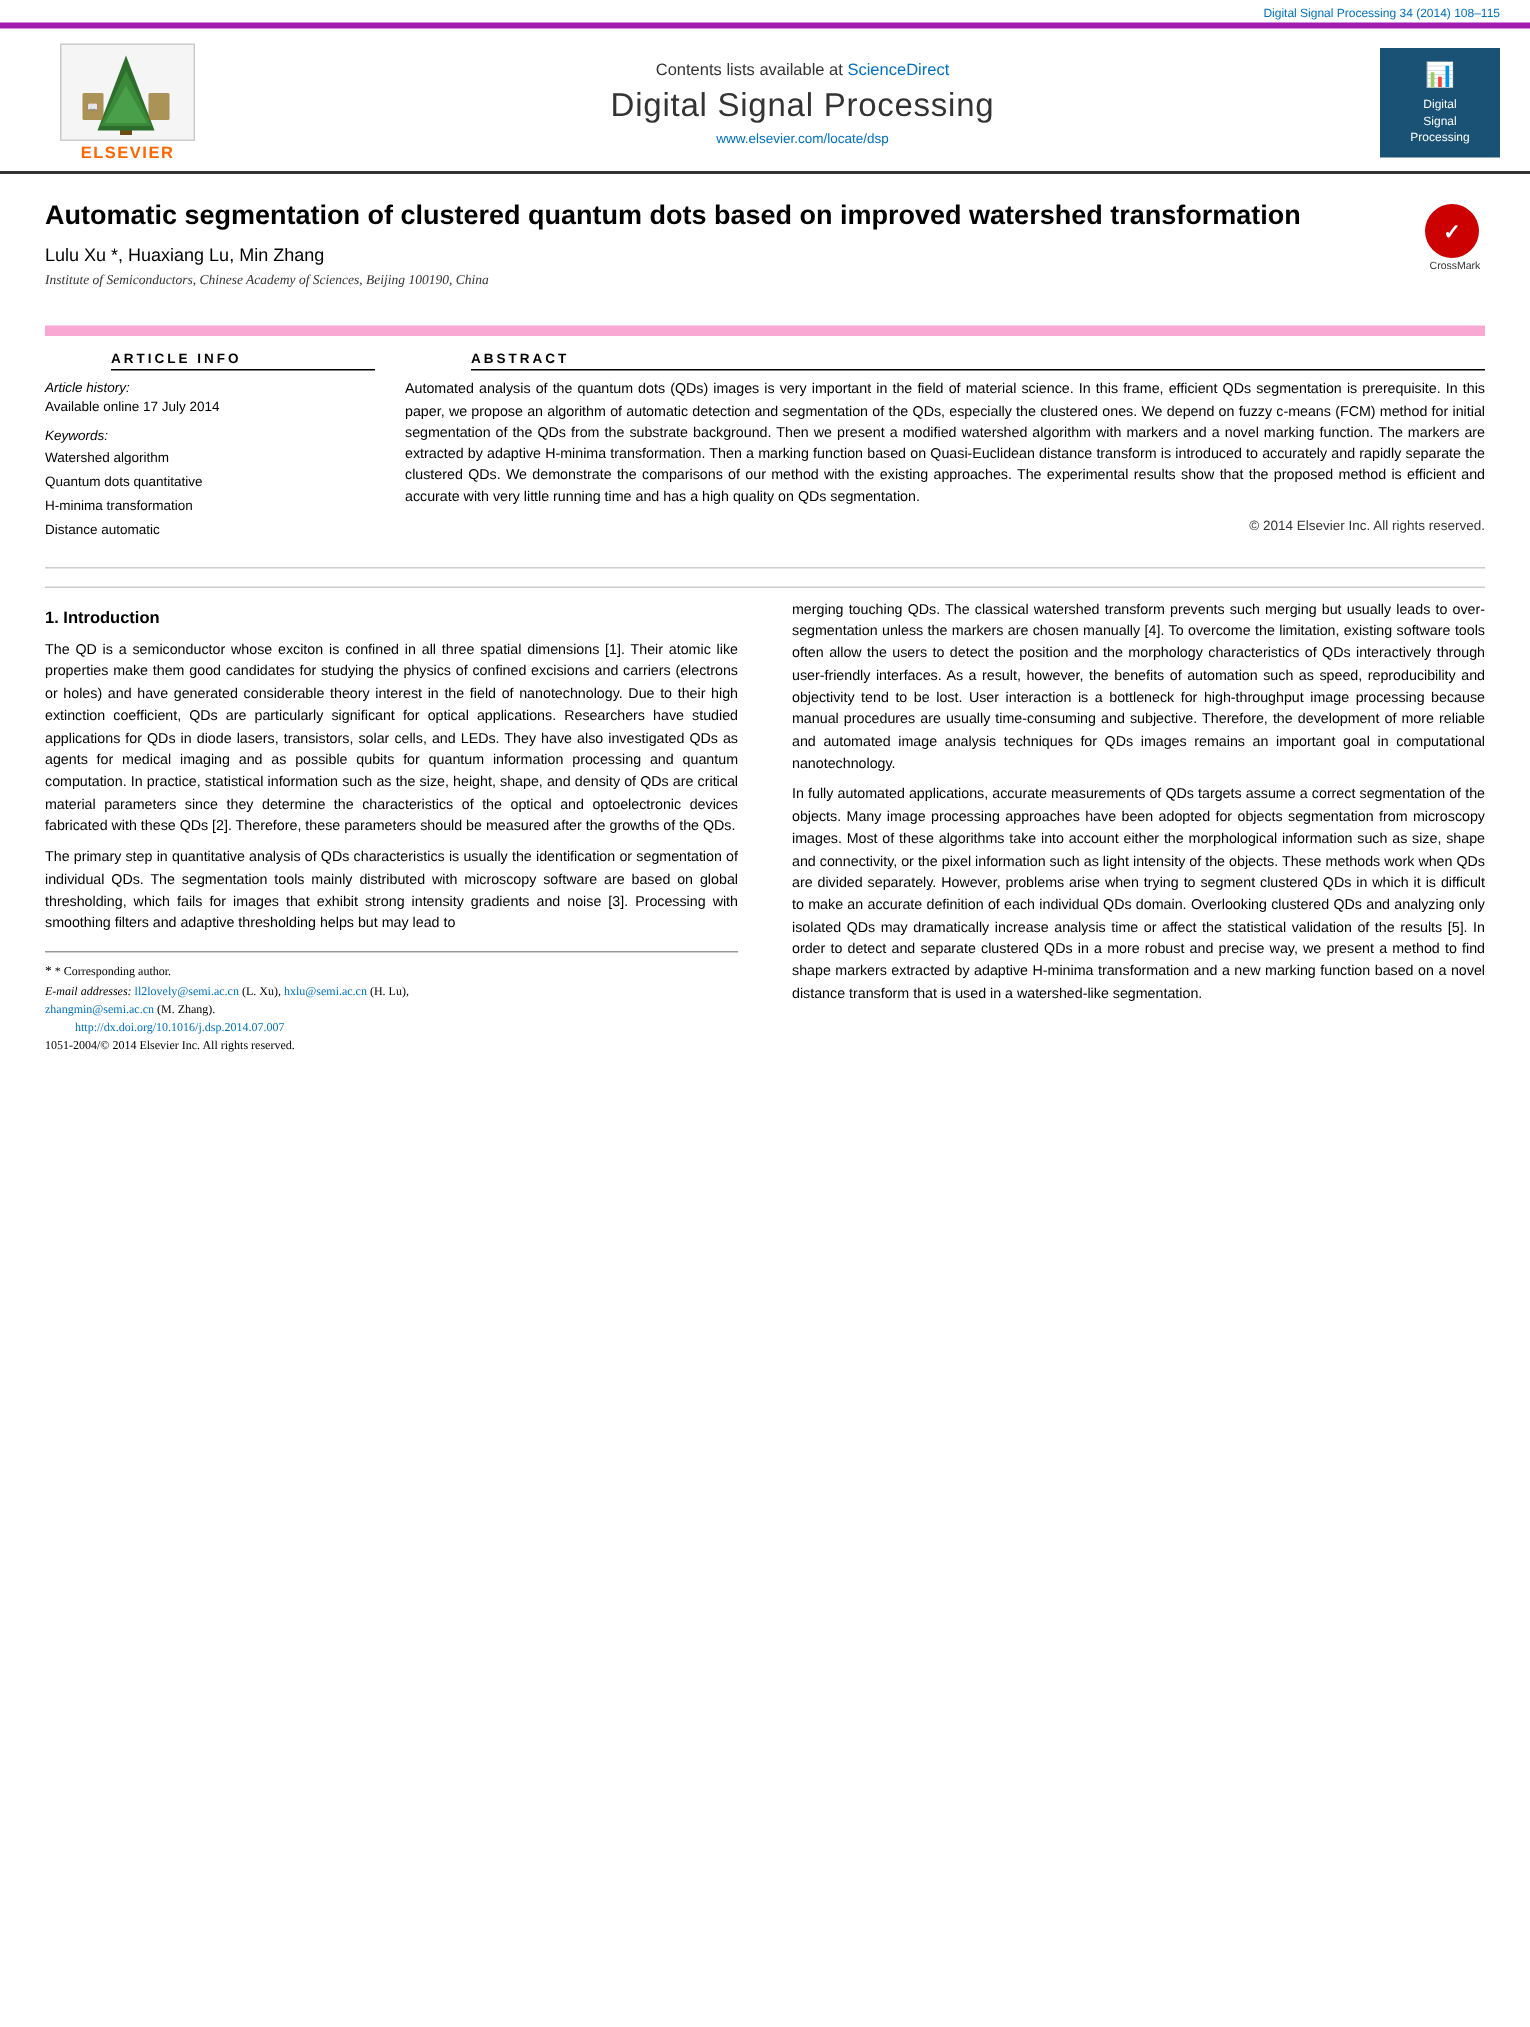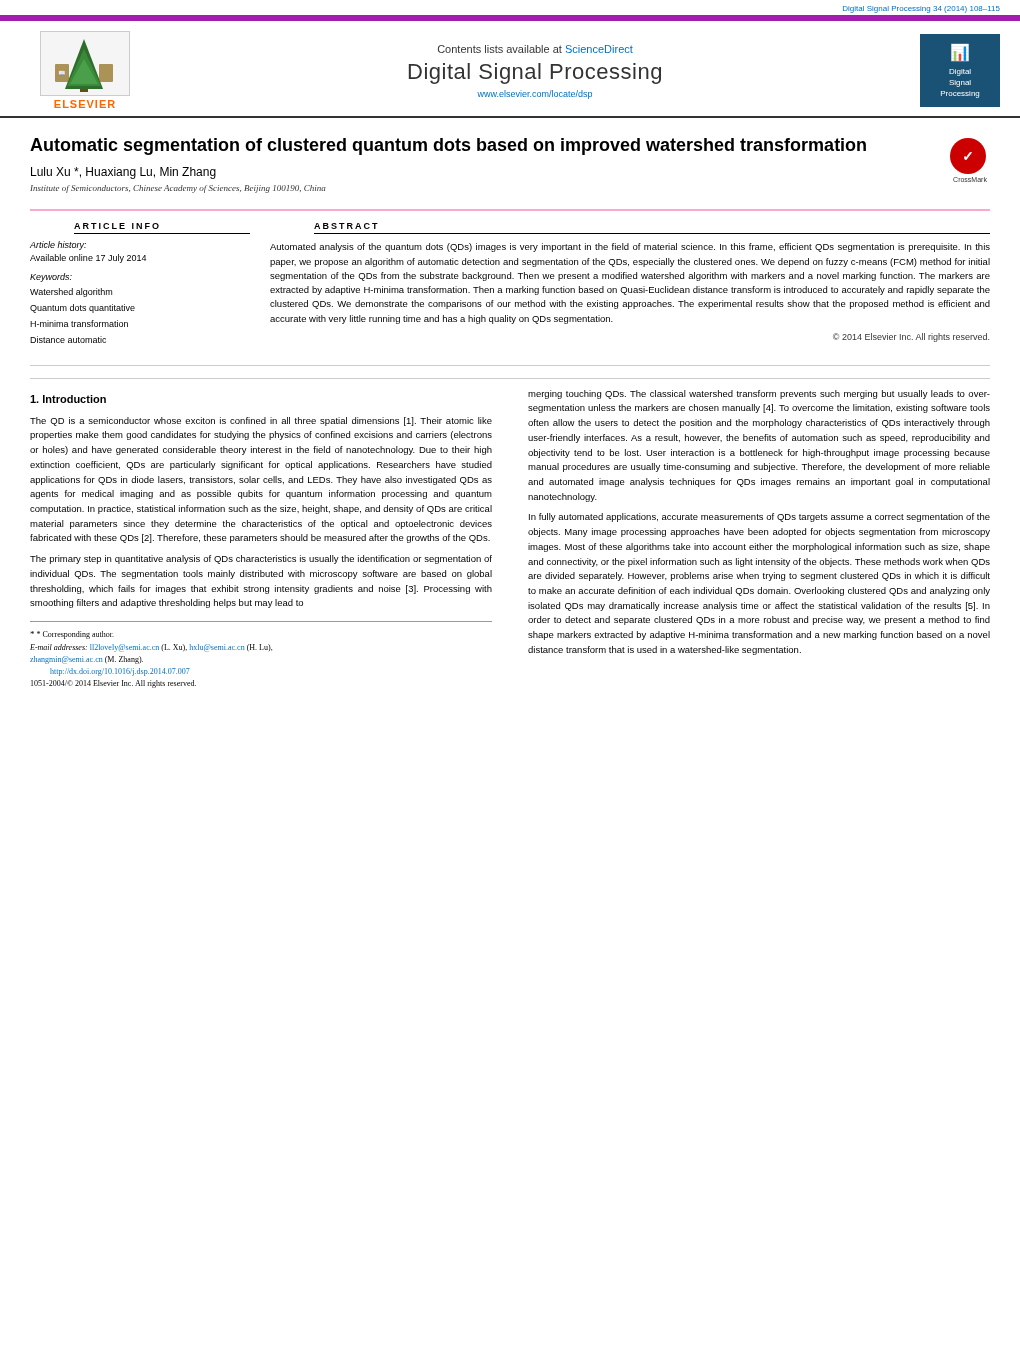--- a/index.html
+++ b/index.html
@@ -15,21 +15,21 @@
     .page-wrapper {
       width: 1020px;
       min-height: 1351px;
       background: #fff;
       padding: 0;
     }
 
     
     .journal-top-bar {
       width: 100%;
-      border-bottom: 6px solid #a21caf;
+      border-bottom: 4px solid #a21caf;
       padding: 4px 20px 2px 20px;
       display: flex;
       justify-content: flex-end;
     }
     .journal-top-bar span {
       font-size: 8px;
       color: #0070c0;
       font-family: Arial, sans-serif;
     }
 
@@ -121,22 +121,22 @@
     
     .article-content {
       padding: 16px 30px 16px 30px;
     }
 
     
     .article-title-section {
       display: flex;
       align-items: flex-start;
       margin-bottom: 10px;
-      border-bottom: 2px solid #f9a8d4;
-      padding-bottom: 16px;
+      border-bottom: 7px solid #f9a8d4;
+      padding-bottom: 26px;
       gap: 48px;
     }
     .article-title-text {
       flex: 1;
     }
     .article-title-text h1 {
       font-size: 18px;
       font-family: Arial, sans-serif;
       font-weight: bold;
       color: #000;

